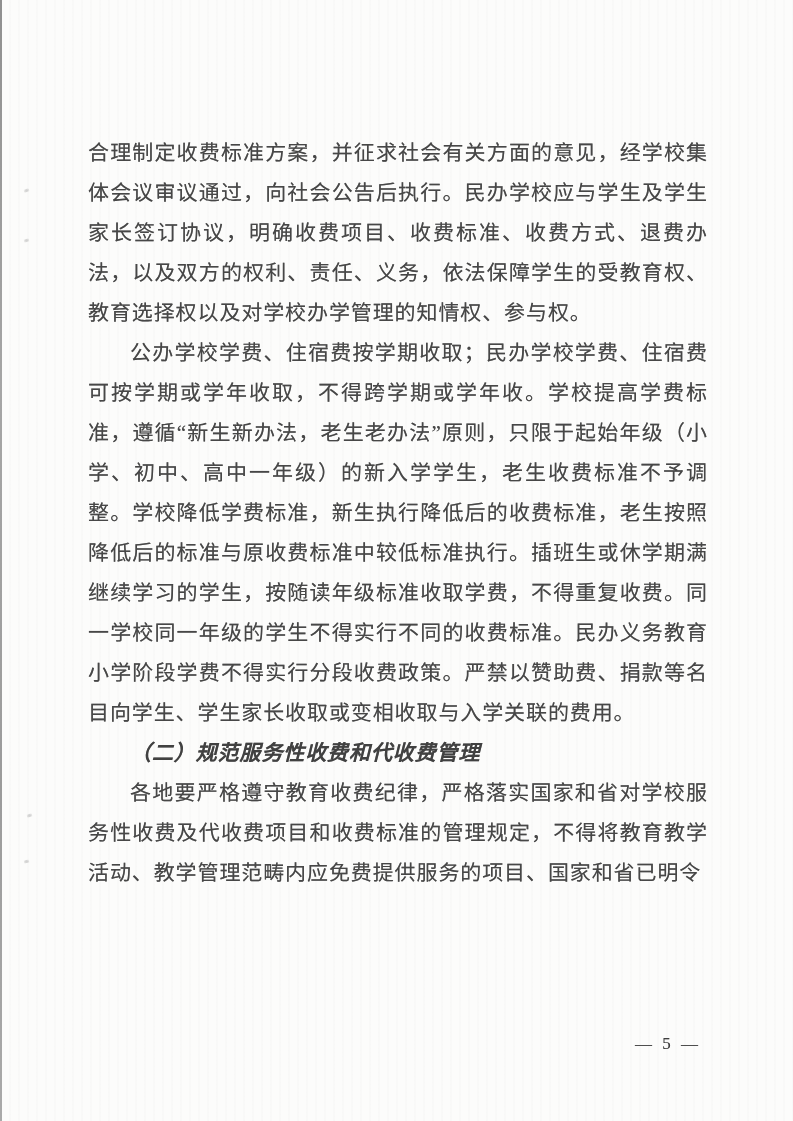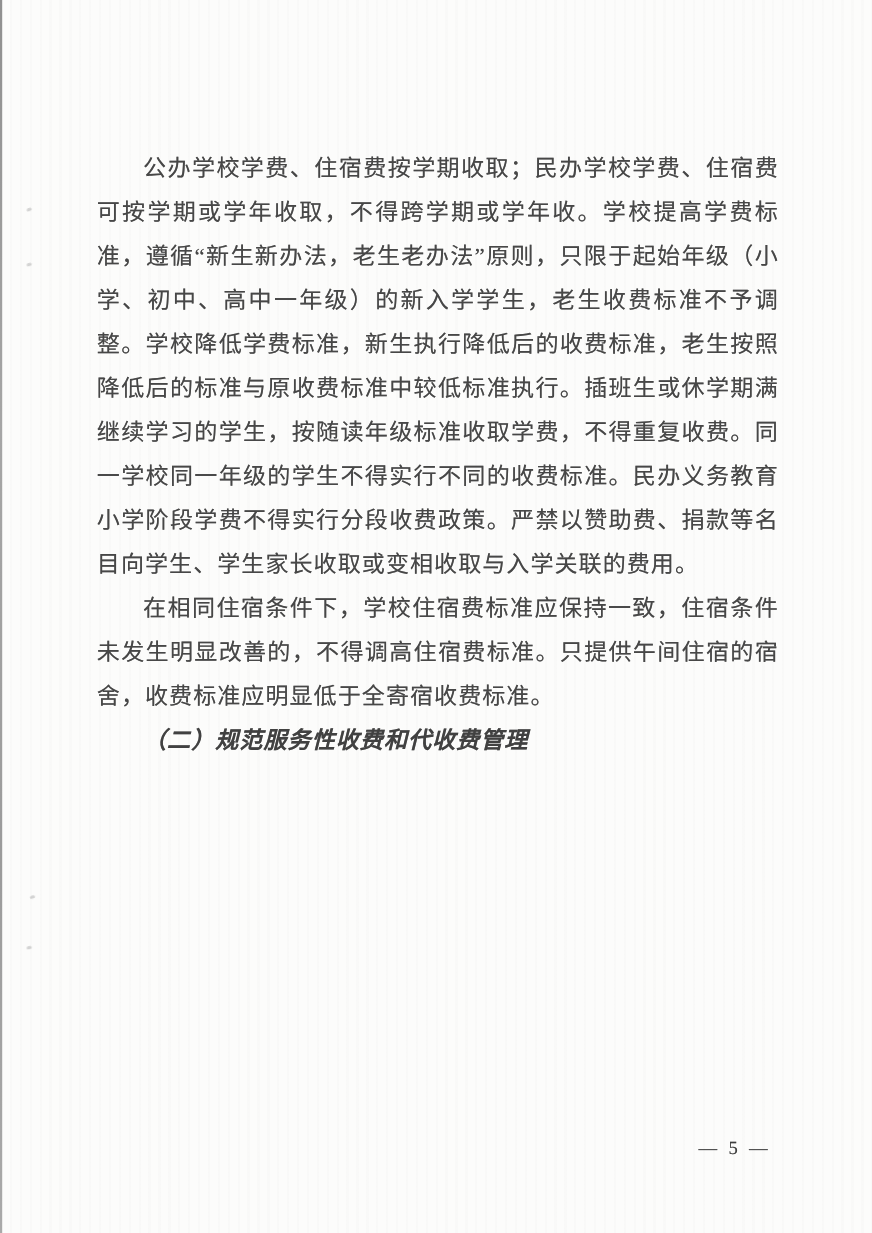--- a/index.html
+++ b/index.html
@@ -82,19 +82,20 @@
 <body>
 
 <div class="sheet">
   <div class="scan-edge"></div>
   <div class="speck s1"></div>
   <div class="speck s2"></div>
   <div class="speck s3"></div>
   <div class="speck s4"></div>
 
   <div class="body-text" id="body-text">
+      <p class="para">合理制定收费标准方案，并征求社会有关方面的意见，经学校集体会议审议通过，向社会公告后执行。民办学校应与学生及学生家长签订协议，明确收费项目、收费标准、收费方式、退费办法，以及双方的权利、责任、义务，依法保障学生的受教育权、教育选择权以及对学校办学管理的知情权、参与权。</p>
       <p class="para indent">公办学校学费、住宿费按学期收取；民办学校学费、住宿费可按学期或学年收取，不得跨学期或学年收。学校提高学费标准，遵循“新生新办法，老生老办法”原则，只限于起始年级（小学、初中、高中一年级）的新入学学生，老生收费标准不予调整。学校降低学费标准，新生执行降低后的收费标准，老生按照降低后的标准与原收费标准中较低标准执行。插班生或休学期满继续学习的学生，按随读年级标准收取学费，不得重复收费。同一学校同一年级的学生不得实行不同的收费标准。民办义务教育小学阶段学费不得实行分段收费政策。严禁以赞助费、捐款等名目向学生、学生家长收取或变相收取与入学关联的费用。</p>
-      <p class="para indent">在相同住宿条件下，学校住宿费标准应保持一致，住宿条件未发生明显改善的，不得调高住宿费标准。只提供午间住宿的宿舍，收费标准应明显低于全寄宿收费标准。</p>
       <p class="para indent bold">（二）规范服务性收费和代收费管理</p>
+      <p class="para indent">各地要严格遵守教育收费纪律，严格落实国家和省对学校服务性收费及代收费项目和收费标准的管理规定，不得将教育教学活动、教学管理范畴内应免费提供服务的项目、国家和省已明令</p>
     </div>
 
   <div class="pagenum">— 5 —</div>
 </div>
 
 </body></html>

